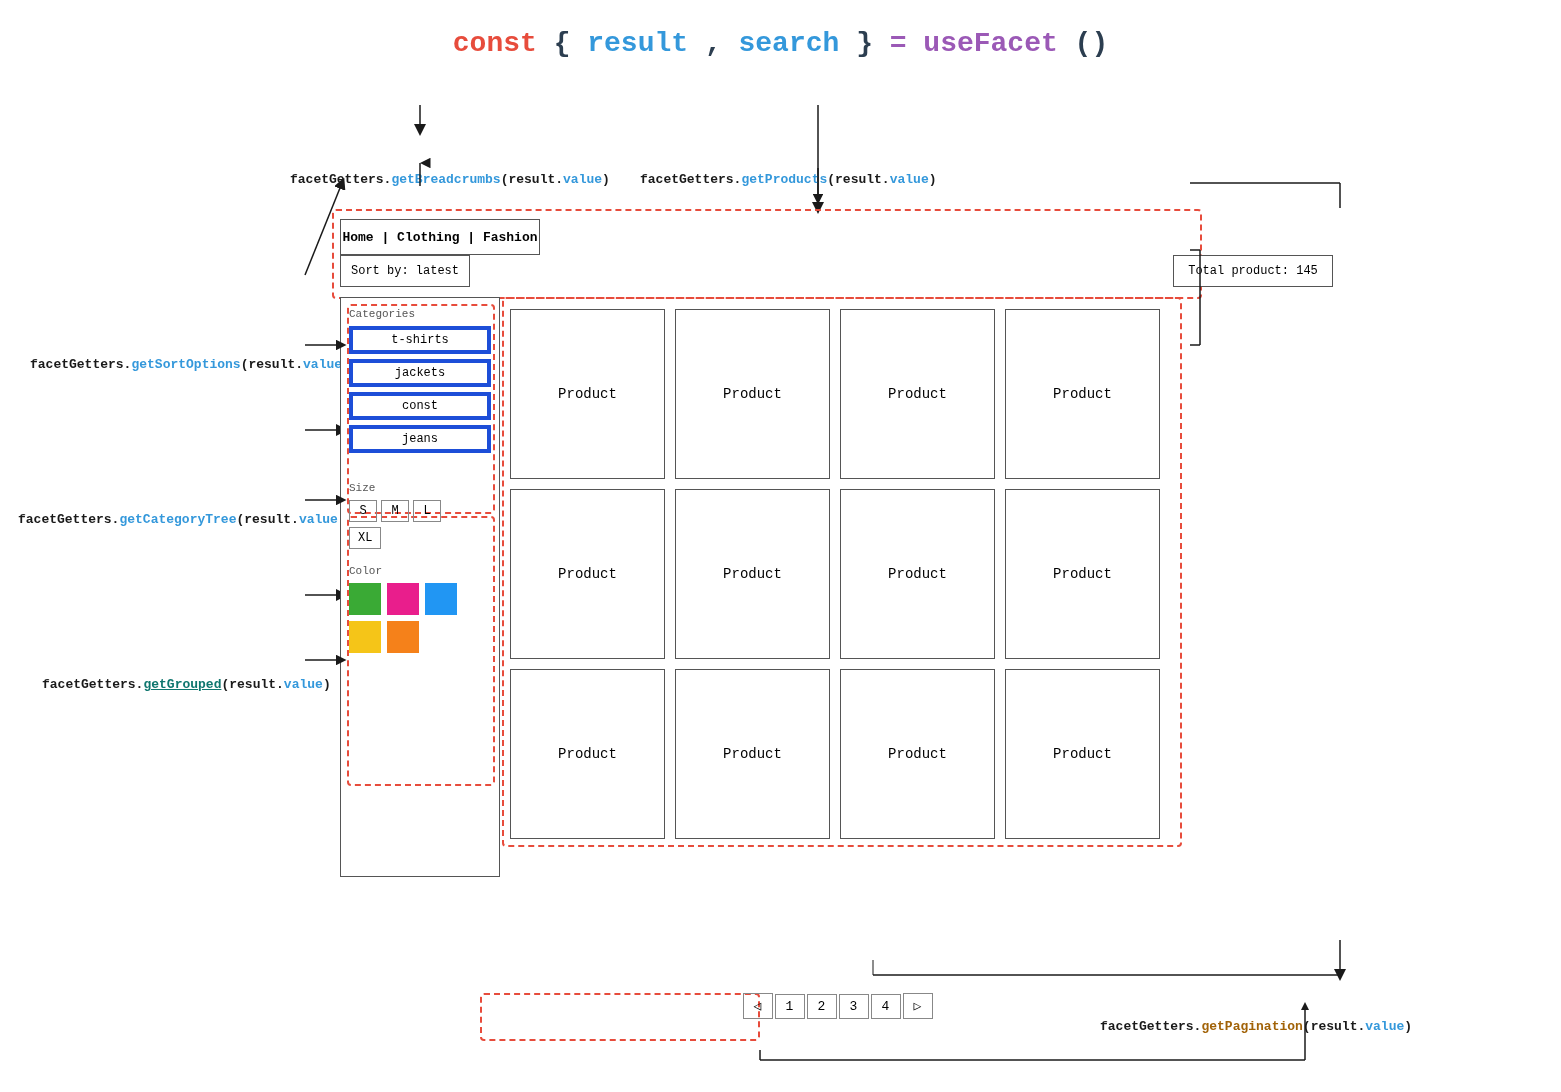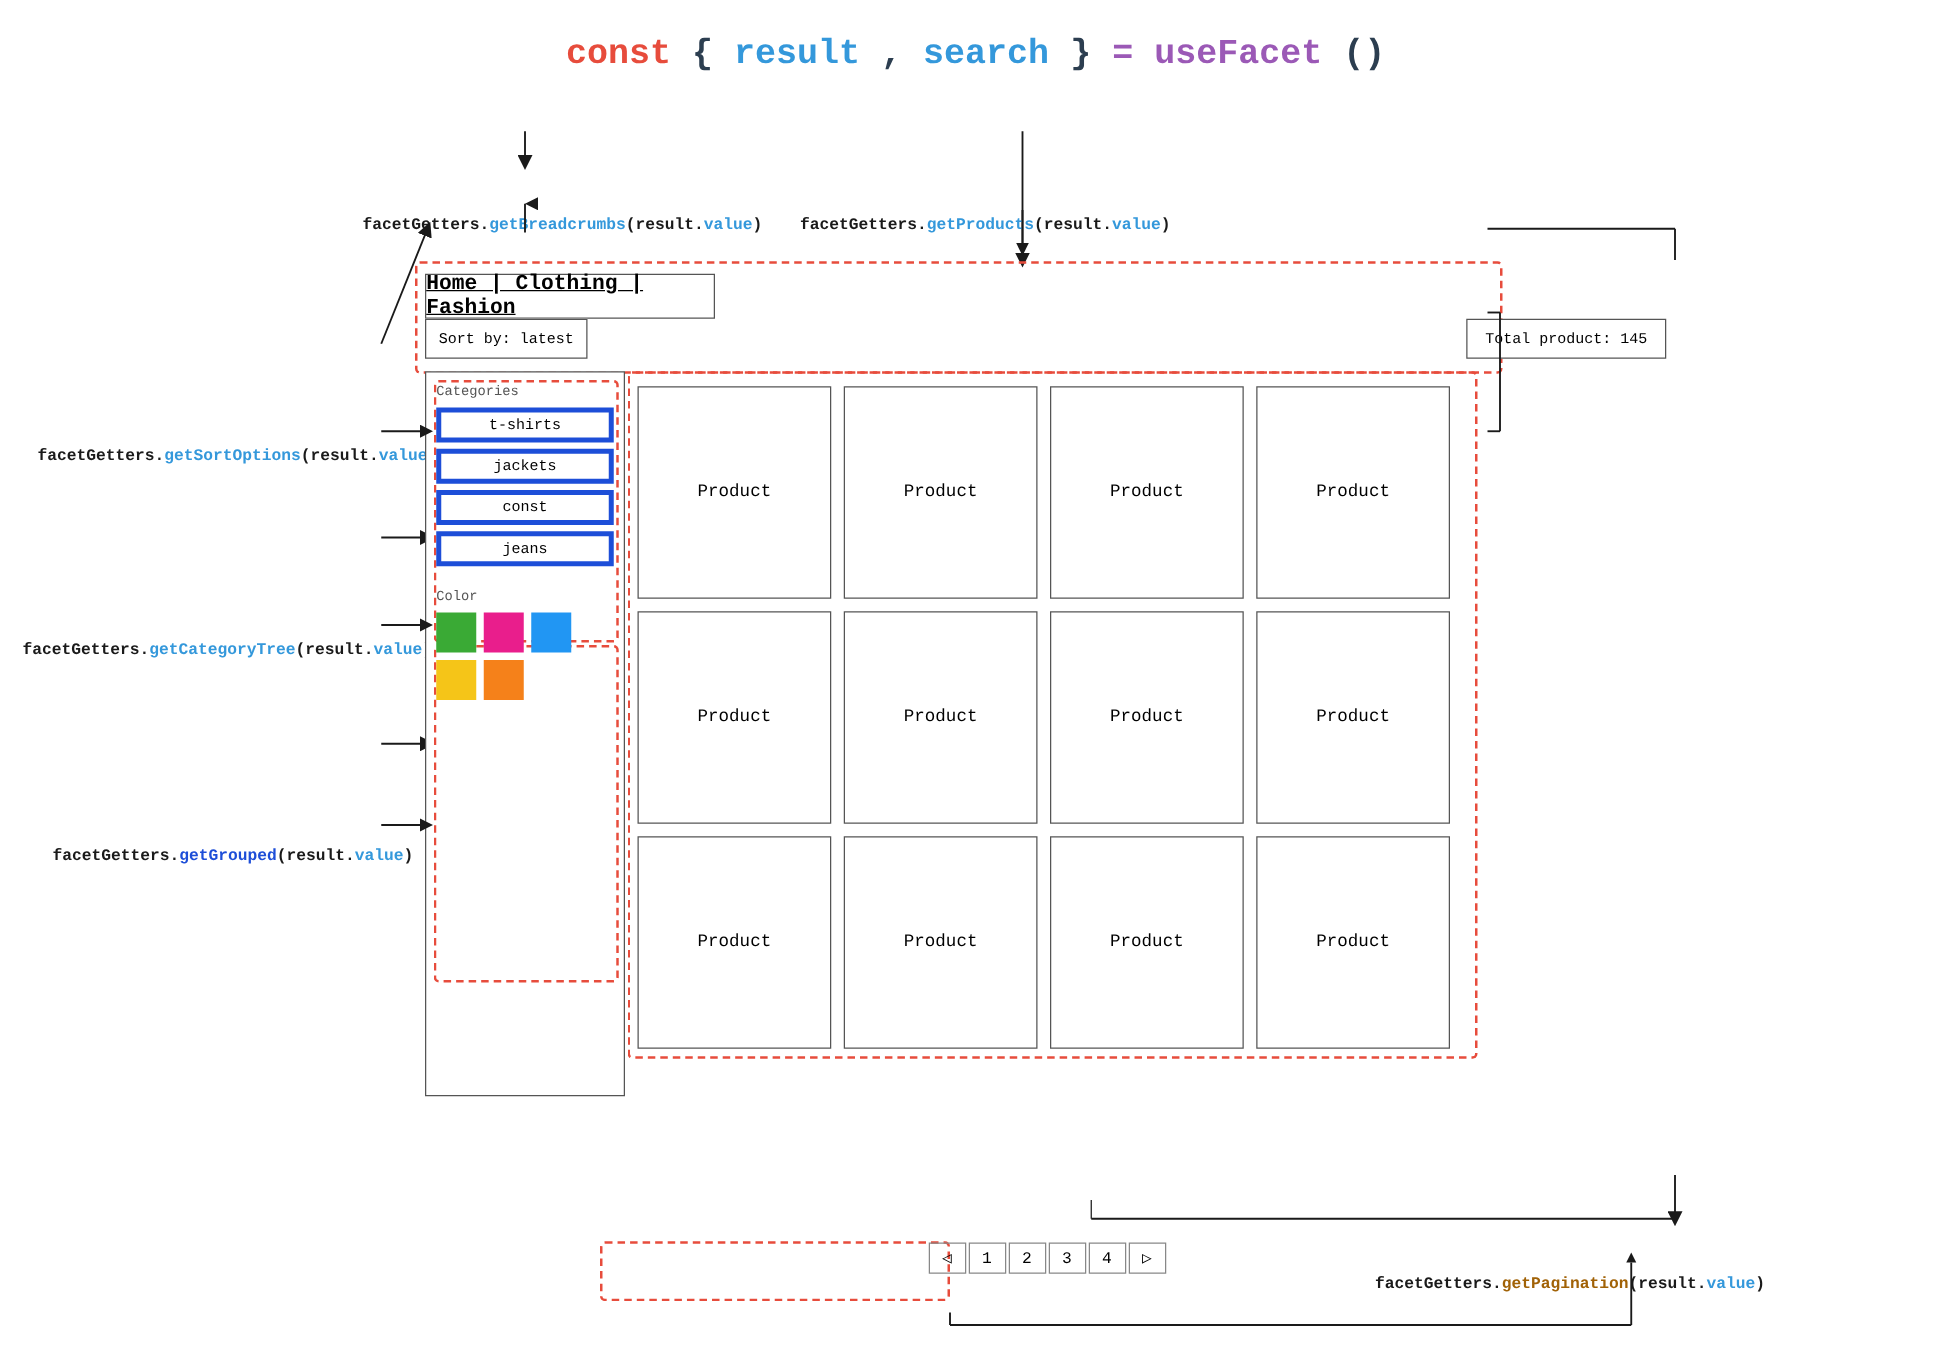--- a/index.html
+++ b/index.html
@@ -49,30 +49,29 @@
       position: absolute;
       border: 2px dashed #e74c3c;
       border-radius: 4px;
     }
 
     
     .breadcrumb-bar {
       position: absolute;
       top: 130px;
       left: 340px;
-      width: 232px;
+      width: 200px;
       height: 36px;
       border: 1.5px solid #555;
       background: #fff;
       display: flex;
       align-items: center;
       justify-content: center;
-      font-size: 17px;
+      font-size: 13px;
       font-weight: bold;
-      text-decoration: underline;
     }
 
     
     .sort-bar {
       position: absolute;
       top: 166px;
       left: 340px;
       width: 130px;
       height: 32px;
       border: 1.5px solid #555;
@@ -269,21 +268,21 @@
 
   <div class="annotation" style="top:268px; left:30px;">
     <span style="color:#1a1a1a;">facetGetters.</span><span style="color:#3498db;">getSortOptions</span><span style="color:#1a1a1a;">(result.</span><span style="color:#3498db;">value</span><span style="color:#1a1a1a;">)</span>
   </div>
 
   <div class="annotation" style="top:423px; left:18px;">
     <span style="color:#1a1a1a;">facetGetters.</span><span style="color:#3498db;">getCategoryTree</span><span style="color:#1a1a1a;">(result.</span><span style="color:#3498db;">value</span><span style="color:#1a1a1a;">)</span>
   </div>
 
   <div class="annotation" style="top:588px; left:42px;">
-    <span style="color:#1a1a1a;">facetGetters.</span><span style="color:#1d4ed8;">getGrouped</span><span style="color:#1a1a1a;">(result.</span><span style="color:#3498db;">value</span><span style="color:#1a1a1a;">)</span>
+    <span style="color:#1a1a1a;">facetGetters.</span><span style="color:#0f766e;text-decoration:underline;">getGrouped</span><span style="color:#1a1a1a;">(result.</span><span style="color:#3498db;">value</span><span style="color:#1a1a1a;">)</span>
   </div>
 
   <div class="annotation" style="top:930px; left:1100px;">
     <span style="color:#1a1a1a;">facetGetters.</span><span style="color:#a16207;">getPagination</span><span style="color:#1a1a1a;">(result.</span><span style="color:#3498db;">value</span><span style="color:#1a1a1a;">)</span>
   </div>
 
   <div class="dashed-box" style="top:120px; left:332px; width:870px; height:90px;"></div>
 
   <div class="breadcrumb-bar">
     <span>Home | Clothing | Fashion</span>
@@ -304,20 +303,31 @@
     <div class="cat-section" style="position:relative; z-index:2;">
       <div class="cat-label">Categories</div>
       <div class="cat-item">t-shirts</div>
       <div class="cat-item">jackets</div>
       <div class="cat-item">const</div>
       <div class="cat-item">jeans</div>
     </div>
 
     <div class="dashed-box" style="top:218px; left:6px; width:148px; height:270px;"></div>
 
+    <div class="size-section" style="position:relative; z-index:2; margin-top:10px;">
+      <div class="size-label">Size</div>
+      <div class="size-buttons">
+        <div class="size-btn">S</div>
+        <div class="size-btn">M</div>
+        <div class="size-btn">L</div>
+      </div>
+      <div style="margin-top:5px;">
+        <div class="size-btn" style="display:inline-block;">XL</div>
+      </div>
+    </div>
 
     <div class="color-section" style="position:relative; z-index:2;">
       <div class="color-label">Color</div>
       <div class="color-swatches">
         <div class="swatch" style="background:#3aaa35;"></div>
         <div class="swatch" style="background:#e91e8c;"></div>
         <div class="swatch" style="background:#2196f3;"></div>
       </div>
       <div class="color-swatches" style="margin-top:6px;">
         <div class="swatch" style="background:#f5c518;"></div>

